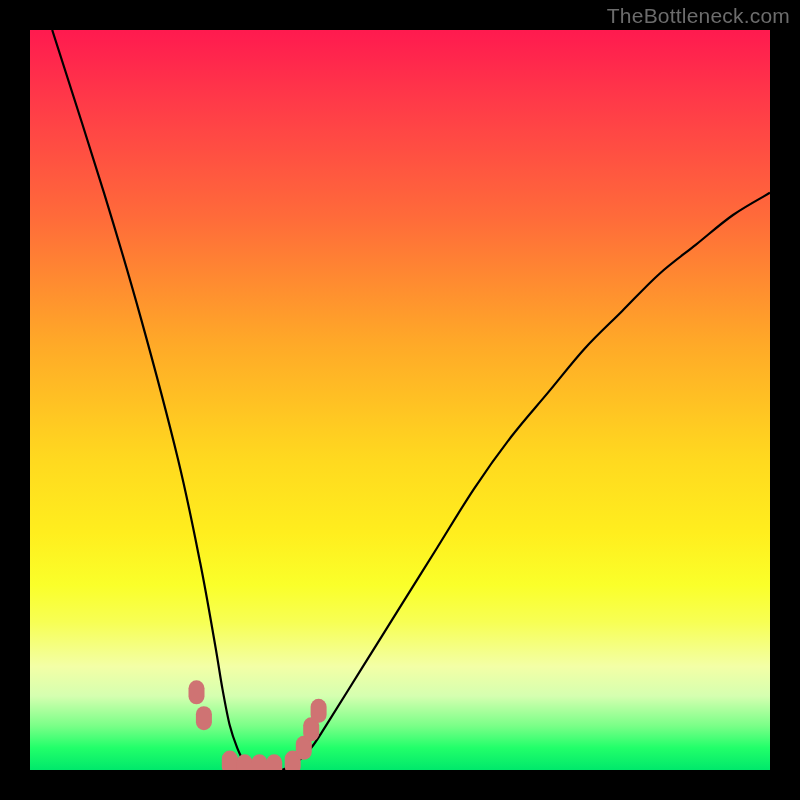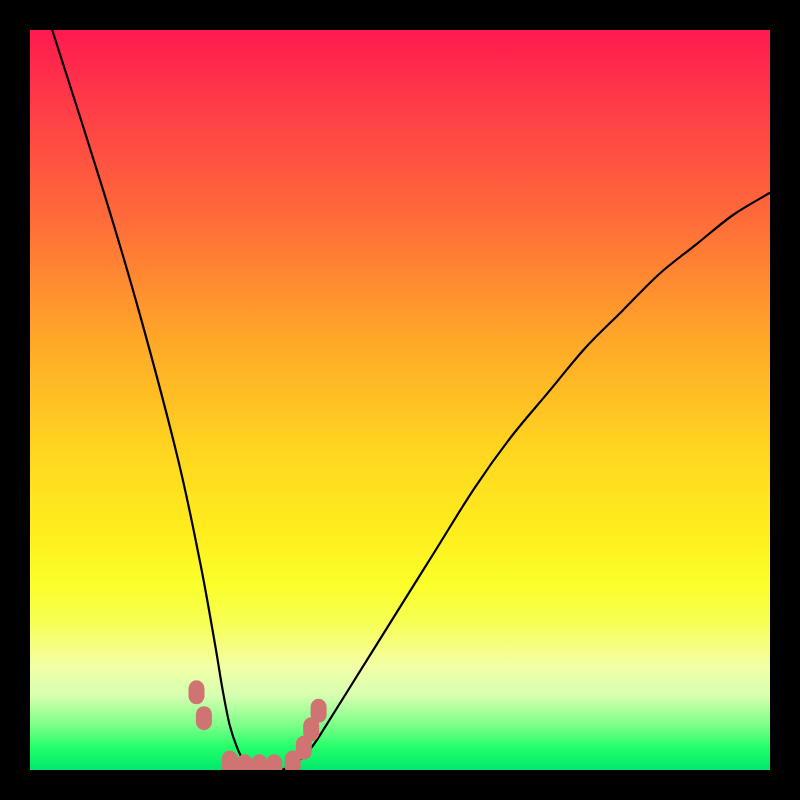--- a/index.html
+++ b/index.html
@@ -53,20 +53,21 @@
     color: #6c6c6c;
     font-size: 21px;
     font-weight: 500;
     letter-spacing: 0.2px;
   }
 </style>
 </head>
 <body>
 
 <div class="outer">
+  <div class="watermark">TheBottleneck.com</div>
   <div class="plot">
     <svg class="curve" viewBox="0 0 740 740" preserveAspectRatio="none">
       <path id="curve-path" fill="none" stroke="#000000" stroke-width="2.2" d="M 22.20 0.00 C 30.83 27.13, 59.20 114.70, 74.00 162.80 C 88.80 210.90, 98.67 244.20, 111.00 288.60 C 123.33 333.00, 138.13 388.50, 148.00 429.20 C 157.87 469.90, 164.03 501.97, 170.20 532.80 C 176.37 563.63, 181.30 593.23, 185.00 614.20 C 188.70 635.17, 189.93 645.03, 192.40 658.60 C 194.87 672.17, 197.33 685.73, 199.80 695.60 C 202.27 705.47, 204.73 711.63, 207.20 717.80 C 209.67 723.97, 212.13 728.90, 214.60 732.60 C 217.07 736.30, 218.30 738.77, 222.00 740.00 C 225.70 741.23, 231.87 740.00, 236.80 740.00 C 241.73 740.00, 246.67 741.23, 251.60 740.00 C 256.53 738.77, 261.47 736.30, 266.40 732.60 C 271.33 728.90, 276.27 723.97, 281.20 717.80 C 286.13 711.63, 287.37 709.17, 296.00 695.60 C 304.63 682.03, 320.67 656.13, 333.00 636.40 C 345.33 616.67, 357.67 596.93, 370.00 577.20 C 382.33 557.47, 394.67 537.73, 407.00 518.00 C 419.33 498.27, 431.67 477.30, 444.00 458.80 C 456.33 440.30, 468.67 423.03, 481.00 407.00 C 493.33 390.97, 505.67 377.40, 518.00 362.60 C 530.33 347.80, 542.67 331.77, 555.00 318.20 C 567.33 304.63, 579.67 293.53, 592.00 281.20 C 604.33 268.87, 616.67 255.30, 629.00 244.20 C 641.33 233.10, 653.67 224.47, 666.00 214.60 C 678.33 204.73, 690.67 193.63, 703.00 185.00 C 715.33 176.37, 733.83 166.50, 740.00 162.80"></path>
       <g id="markers">
           <rect x="158.50" y="650.30" width="16" height="24" rx="8" ry="8" fill="#cf7373"></rect>
           <rect x="165.90" y="676.20" width="16" height="24" rx="8" ry="8" fill="#cf7373"></rect>
           <rect x="191.80" y="720.60" width="16" height="24" rx="8" ry="8" fill="#cf7373"></rect>
           <rect x="206.60" y="724.30" width="16" height="24" rx="8" ry="8" fill="#cf7373"></rect>
           <rect x="221.40" y="724.30" width="16" height="24" rx="8" ry="8" fill="#cf7373"></rect>
           <rect x="236.20" y="724.30" width="16" height="24" rx="8" ry="8" fill="#cf7373"></rect>

